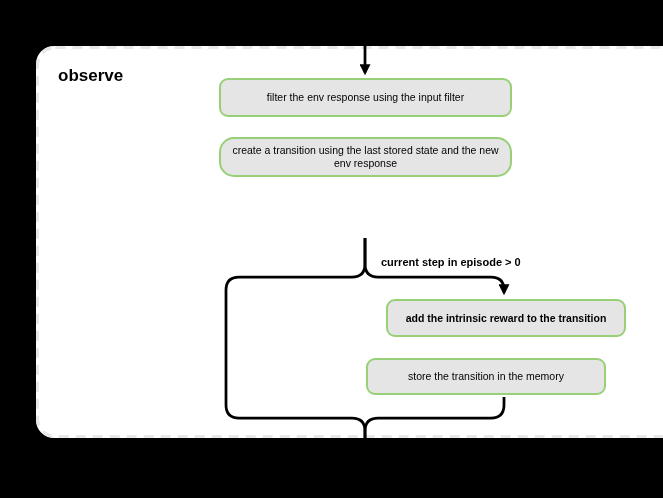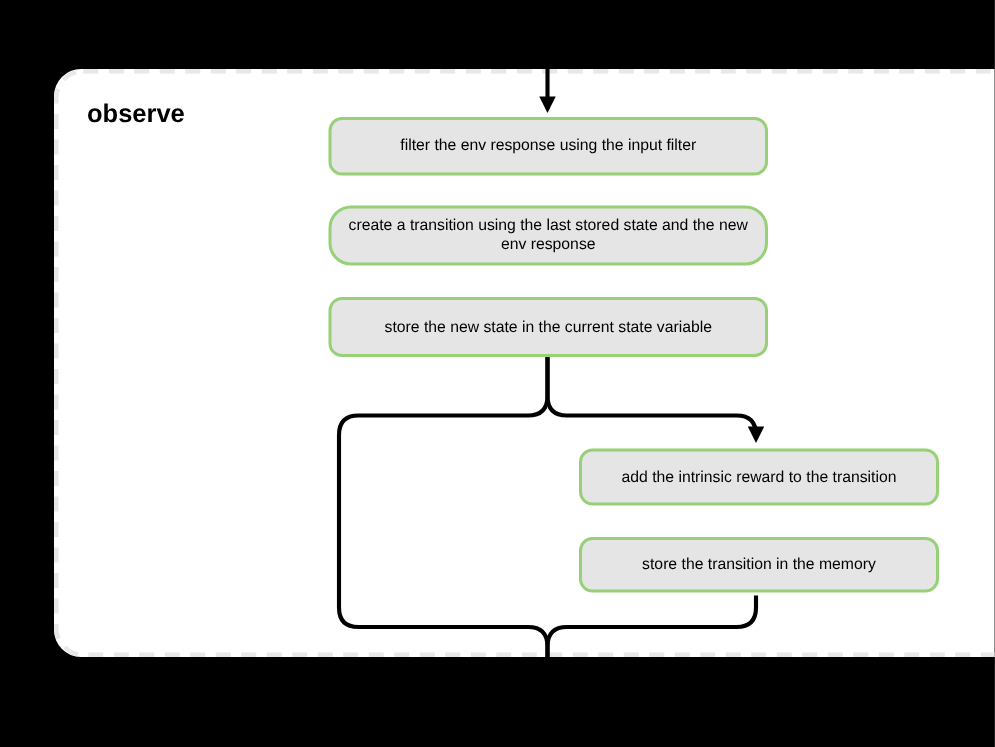--- a/index.html
+++ b/index.html
@@ -19,22 +19,22 @@
   .overlay{position:absolute;left:0;top:0;width:663px;height:498px;pointer-events:none;}
   .node{
     position:absolute;box-sizing:border-box;background:#e5e5e5;
     border:2.5px solid #97d077;border-radius:9px;
     display:flex;align-items:center;justify-content:center;text-align:center;
     font-size:10.5px;line-height:13px;color:#000;padding:2px 8px;
   }
   .node-filter{left:185px;top:78px;width:293px;height:39px;}
   .node-create{left:185px;top:137px;width:293px;height:40px;border-radius:15px;}
   .node-store-state{left:185px;top:198px;width:293px;height:40px;}
-  .node-add-reward{left:352px;top:299px;width:240px;height:38px;}
-  .node-store-transition{left:352px;top:358px;width:240px;height:37px;}
+  .node-add-reward{left:352px;top:299px;width:240px;height:38px;font-weight:bold;}
+  .node-store-transition{left:332px;top:358px;width:240px;height:37px;}
   .condition-label{
     position:absolute;left:347px;top:256px;
     font-size:11px;font-weight:bold;color:#000;white-space:nowrap;
   }
 </style>
 </head>
 <body>
 
 <div class="canvas">
 
@@ -61,24 +61,22 @@
   <div class="group-title">observe</div>
 
   <div class="node node-filter">
     <span>filter the env response using the input filter</span>
   </div>
 
   <div class="node node-create">
     <span>create a transition using the last stored state and the new env response</span>
   </div>
 
-  <div class="node node-store-state">
-    <span>store the new state in the current state variable</span>
-  </div>
 
+  <div class="condition-label">current step in episode &gt; 0</div>
 
   <div class="node node-add-reward">
     <span>add the intrinsic reward to the transition</span>
   </div>
 
   <div class="node node-store-transition">
     <span>store the transition in the memory</span>
   </div>
 
 </div>

